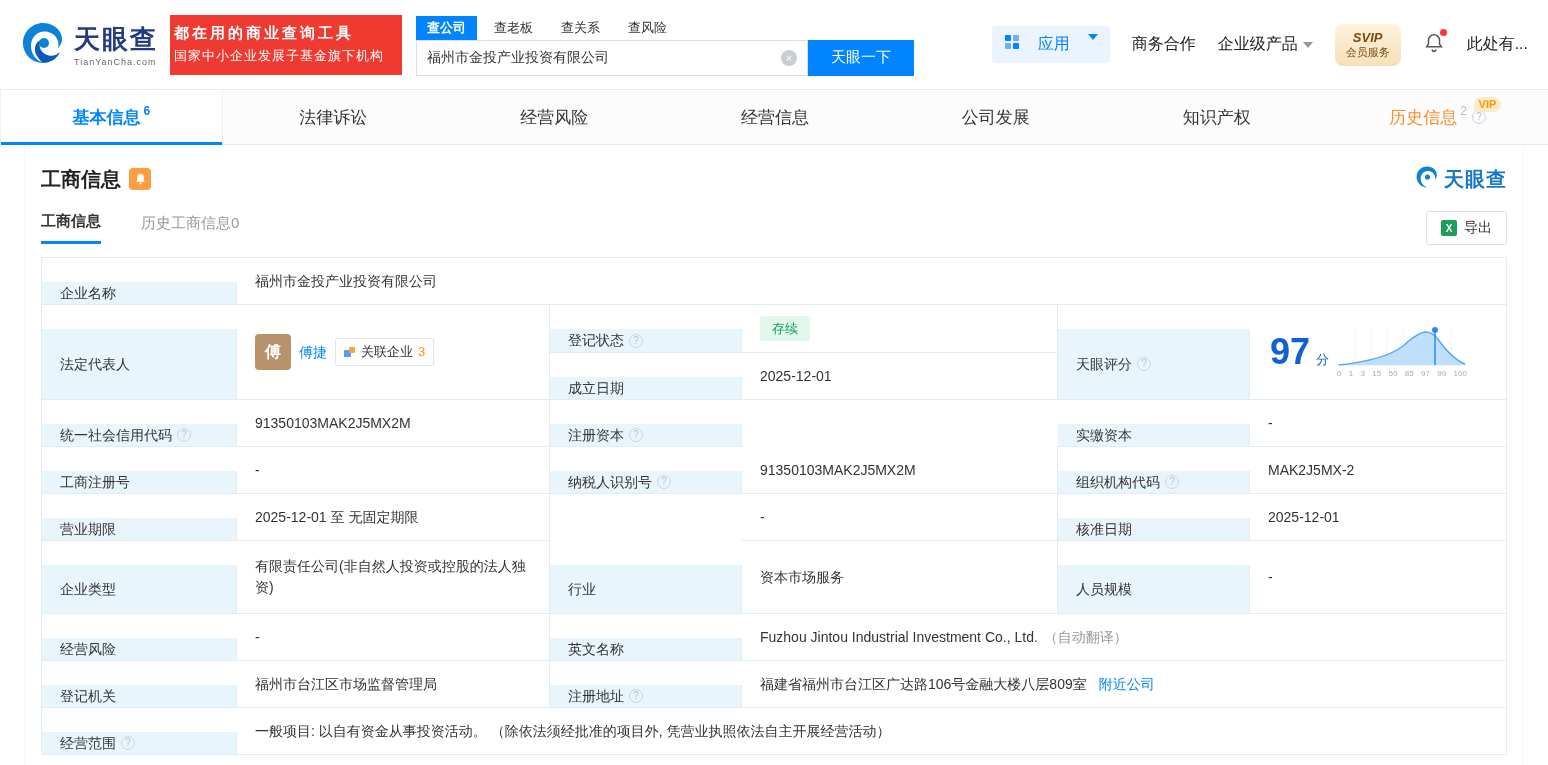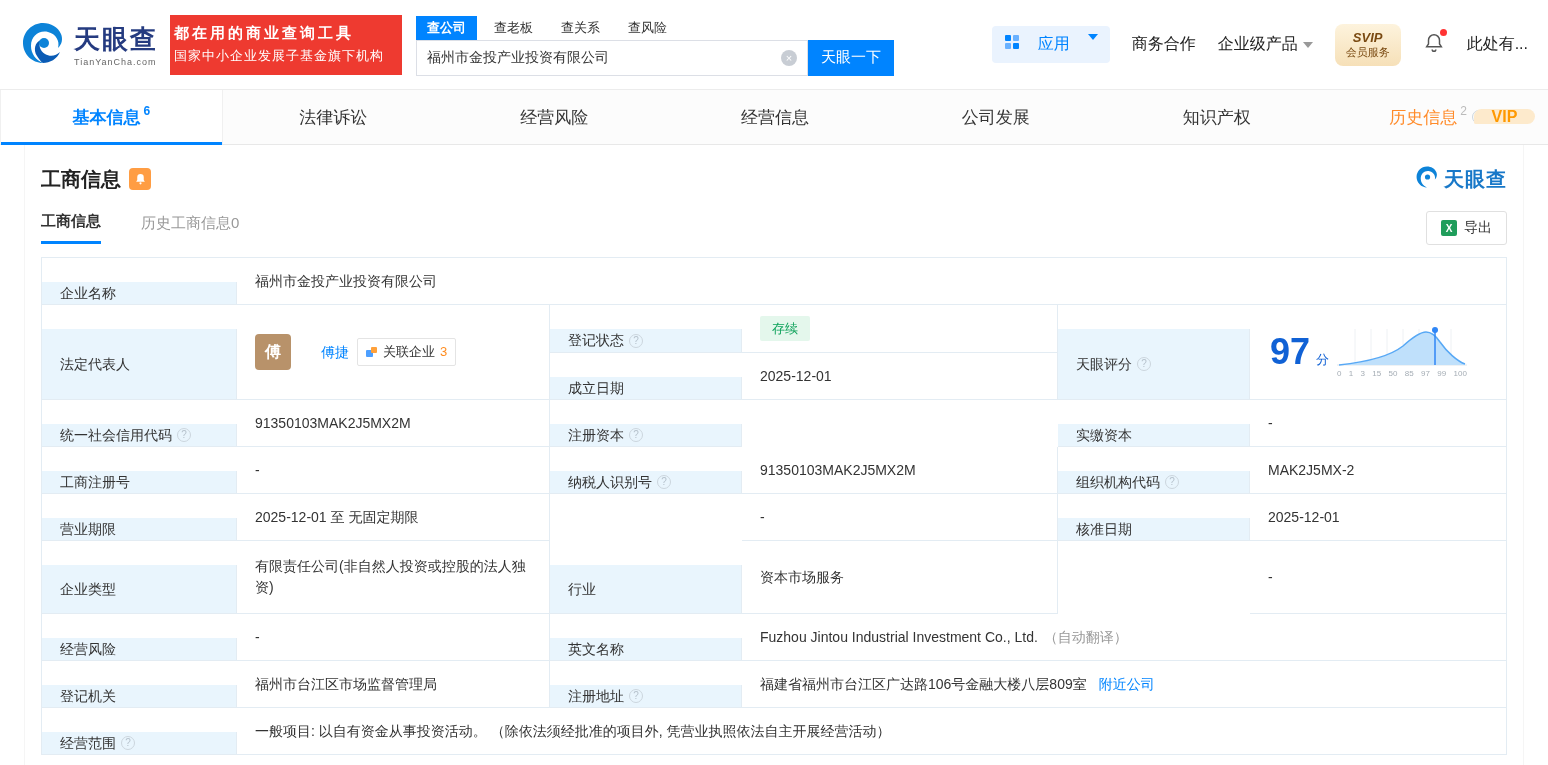--- a/index.html
+++ b/index.html
@@ -15,21 +15,21 @@
   .banner .l2 { font-size:13px; letter-spacing:1px; margin-top:4px; }
 
   .search-area { margin-left:14px; display:flex; flex-direction:column; }
   .stabs { display:flex; align-items:flex-end; gap:6px; height:26px; font-size:13px; }
   .stab { padding:3px 11px; cursor:pointer; color:#333;font-family:Liberation Mono, monospace; }
   .stab.active { background:#0084ff; color:#fff; font-weight:bold; }
   .srow { display:flex; }
   .sbox { width:392px; height:36px; border:1px solid #dcdfe6; display:flex; align-items:center; padding:0 10px; background:#fff; }
   .sbox input { border:none; outline:none; flex:1; font-size:14px; color:#333; font-family:inherit; }
   .clear-btn { width:16px; height:16px; border-radius:50%; background:#c8cdd4; color:#fff; font-size:11px; line-height:16px; text-align:center; cursor:pointer; }
-  .go-btn { width:86px; height:36px; background:#0084ff; color:#fff; border:none; font-size:15px; cursor:pointer; font-family:inherit; }
+  .go-btn { width:106px; height:36px; background:#0084ff; color:#fff; border:none; font-size:15px; cursor:pointer; font-family:inherit; }
 
   .hdr-right { margin-left:auto; display:flex; align-items:center; gap:22px; }
   .apps-btn { background:#eaf3fe; border-radius:4px; padding:8px 12px; display:flex; align-items:flex-start; gap:18px; color:#0084ff; font-size:16px; cursor:pointer; }
   .caret { width:0; height:0; border-left:5px solid transparent; border-right:5px solid transparent; border-top:6px solid #0084ff; display:inline-block; }
   .caret.gray { border-top-color:#999; }
   .hlink { font-size:16px; color:#222; cursor:pointer; display:flex; align-items:center; gap:5px; }
   .svip { position:relative; background:linear-gradient(#fdf3dd,#f6e0b8); border-radius:8px; width:66px; height:42px; display:flex; flex-direction:column; align-items:center; justify-content:center; cursor:pointer; }
   .svip .s1 { font-size:13px; font-weight:bold; color:#7a4a12; font-style:italic; }
   .svip .s2 { font-size:11px; color:#7a4a12; }
   .bell-wrap { position:relative; cursor:pointer; display:flex; }
@@ -38,21 +38,21 @@
 
   
   .mtabs { height:55px; display:flex; background:#fcfcfc; border-bottom:1px solid #e8e8e8; }
   .mtab { flex:1; display:flex; align-items:center; justify-content:center; font-size:17px; color:#333; cursor:pointer; position:relative; }
   .mtab .cnt { font-size:12px; margin-left:3px; transform:translateY(-6px); color:#9ab; }
   .mtab.active { color:#0084ff; font-weight:bold; background:#fff; border-left:1px solid #f0f0f0; border-right:1px solid #f0f0f0; }
   .mtab.active::after { content:""; position:absolute; left:0; right:0; bottom:-1px; height:3px; background:#0084ff; }
   .mtab.active .cnt { color:#0084ff; }
   .mtab.vip { color:#ff8b2a; }
   .mtab.vip .cnt { color:#bbb; }
-  .vip-tag { position:absolute; top:19px; left:calc(50% + 36px); background:#fdeacc; color:#f90; font-size:16px; font-weight:bold; padding:0 18px; border-radius:8px 8px 8px 2px; line-height:15px; }
+  .vip-tag { position:absolute; top:7px; left:calc(50% + 36px); background:#fdeacc; color:#f90; font-size:11px; font-weight:bold; padding:0 5px; border-radius:8px 8px 8px 2px; line-height:15px; }
   .q { width:14px; height:14px; border-radius:50%; border:1px solid #ccd6de; color:#b6c2cc; font-size:10px; line-height:12px; text-align:center; margin-left:5px; display:inline-block; flex:none; cursor:pointer; }
 
   
   .card { margin:0 24px; padding:0 16px 14px; border-left:1px solid #f5f5f5; border-right:1px solid #f5f5f5; }
   .sec-head { padding-top:20px; display:flex; align-items:center; }
   .sec-title { font-size:20px; font-weight:bold; color:#222; }
   .sec-bell { width:22px; height:22px; background:#ff9d43; border-radius:4px; margin-left:8px; display:flex; align-items:center; justify-content:center; cursor:pointer; }
   .wm { margin-left:auto; display:flex; align-items:center; gap:5px; }
   .wm-txt { font-size:20px; font-weight:bold; color:#1878c8; letter-spacing:1px; }
 
@@ -61,21 +61,21 @@
   .subtab.active { color:#333; font-weight:bold; border-bottom:3px solid #0084ff; }
   .subtab + .subtab { margin-left:40px; }
   .export-btn { margin-left:auto; display:flex; align-items:center; gap:7px; border:1px solid #e0e0e0; border-radius:3px; background:#fff; padding:7px 14px; font-size:14px; color:#333; cursor:pointer; font-family:inherit; }
 
   
   .grid { margin-top:12px; display:grid; grid-template-columns:195px 313px 192px 316px 192px 1fr; grid-template-rows:47px 48px 47px 47px 47px 47px 73px 47px 47px 47px; border-top:1px solid #e3ecf3; border-left:1px solid #e3ecf3; }
   .cell { border-right:1px solid #e3ecf3; border-bottom:1px solid #e3ecf3; display:flex; align-items:center; padding:0 18px; font-size:14px; color:#333; line-height:1.5; background:#fff; }
   .lbl { background:#e9f5fd;margin-top:24px; }
   .badge-green { background:#e4f7ec; color:#10a35c; font-size:13px; padding:3px 12px; border-radius:2px; }
   .avatar { width:36px; height:36px; border-radius:4px; background:#b8926a; color:#fff; font-size:16px; font-weight:bold; display:flex; align-items:center; justify-content:center; flex:none; }
-  .blue-link { color:#0084ff; cursor:pointer;margin-left:22px; }
+  .blue-link { color:#0084ff; cursor:pointer; }
   .rel-box { border:1px solid #e4e4e4; border-radius:2px; padding:3px 8px; display:flex; align-items:center; gap:5px; font-size:13px; cursor:pointer; background:#fff; }
   .rel-box .n { color:#ff8c1f; }
   .score-cell { padding:0 20px; gap:8px; }
   .score-num { font-size:36px; font-weight:bold; color:#1061d5; line-height:1; }
   .score-unit { font-size:13px; color:#1061d5; margin-left:2px; }
   .chart { display:flex; flex-direction:column; width:130px; flex:none; }
   .axis { display:flex; justify-content:space-between; font-size:8px; color:#a5adb5; margin-top:1px; }
   .note { color:#999; margin-left:6px; }
   .addr-link { margin-left:12px; white-space:nowrap; }
 </style>
@@ -310,20 +310,21 @@
     <div class="cell lbl" style="grid-area:6/1/7/2">营业期限</div>
     <div class="cell" style="grid-area:6/2/7/3">2025-12-01 至 无固定期限</div>
     <div class="cell" style="grid-area:6/4/7/5">-</div>
     <div class="cell lbl" style="grid-area:6/5/7/6">核准日期</div>
     <div class="cell" style="grid-area:6/6/7/7">2025-12-01</div>
 
     <div class="cell lbl" style="grid-area:7/1/8/2">企业类型</div>
     <div class="cell" style="grid-area:7/2/8/3">有限责任公司(非自然人投资或控股的法人独资)</div>
     <div class="cell lbl" style="grid-area:7/3/8/4">行业</div>
     <div class="cell" style="grid-area:7/4/8/5">资本市场服务</div>
+    <div class="cell lbl" style="grid-area:7/5/8/6">人员规模</div>
     <div class="cell" style="grid-area:7/6/8/7">-</div>
 
     <div class="cell lbl" style="grid-area:8/1/9/2">经营风险</div>
     <div class="cell" style="grid-area:8/2/9/3">-</div>
     <div class="cell lbl" style="grid-area:8/3/9/4">英文名称</div>
     <div class="cell" style="grid-area:8/4/9/7">
       <span>Fuzhou Jintou Industrial Investment Co., Ltd.</span>
       <span class="note">（自动翻译）</span>
     </div>
 

